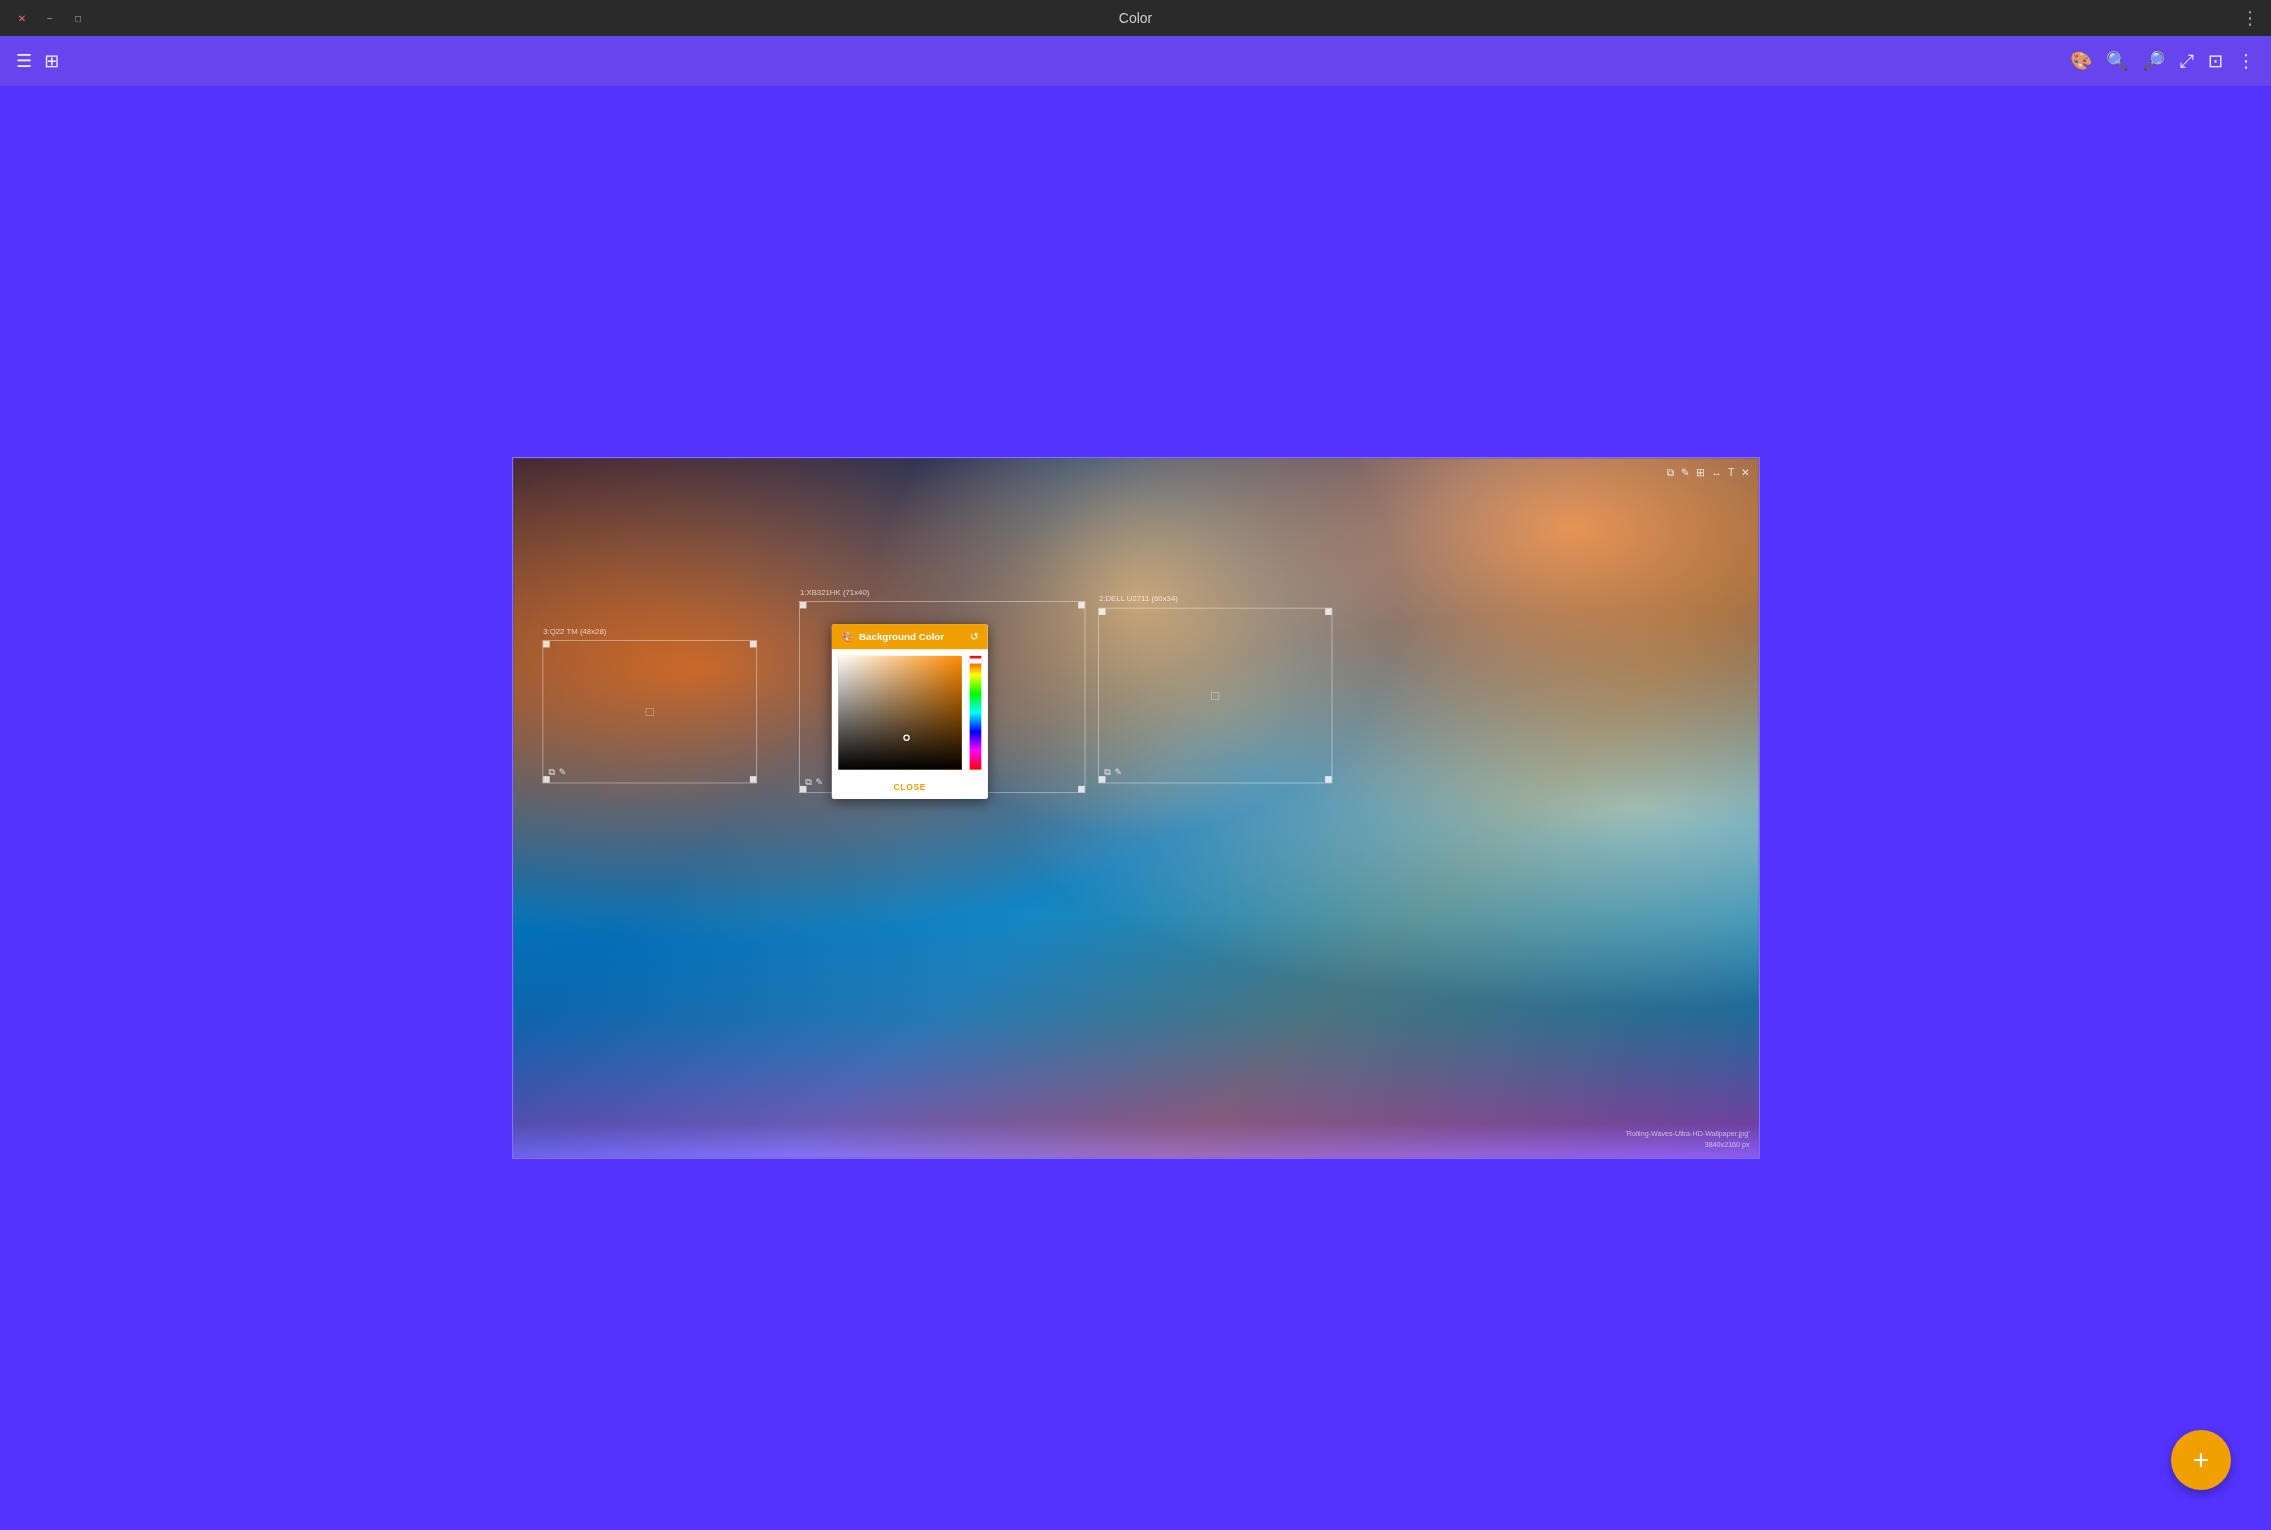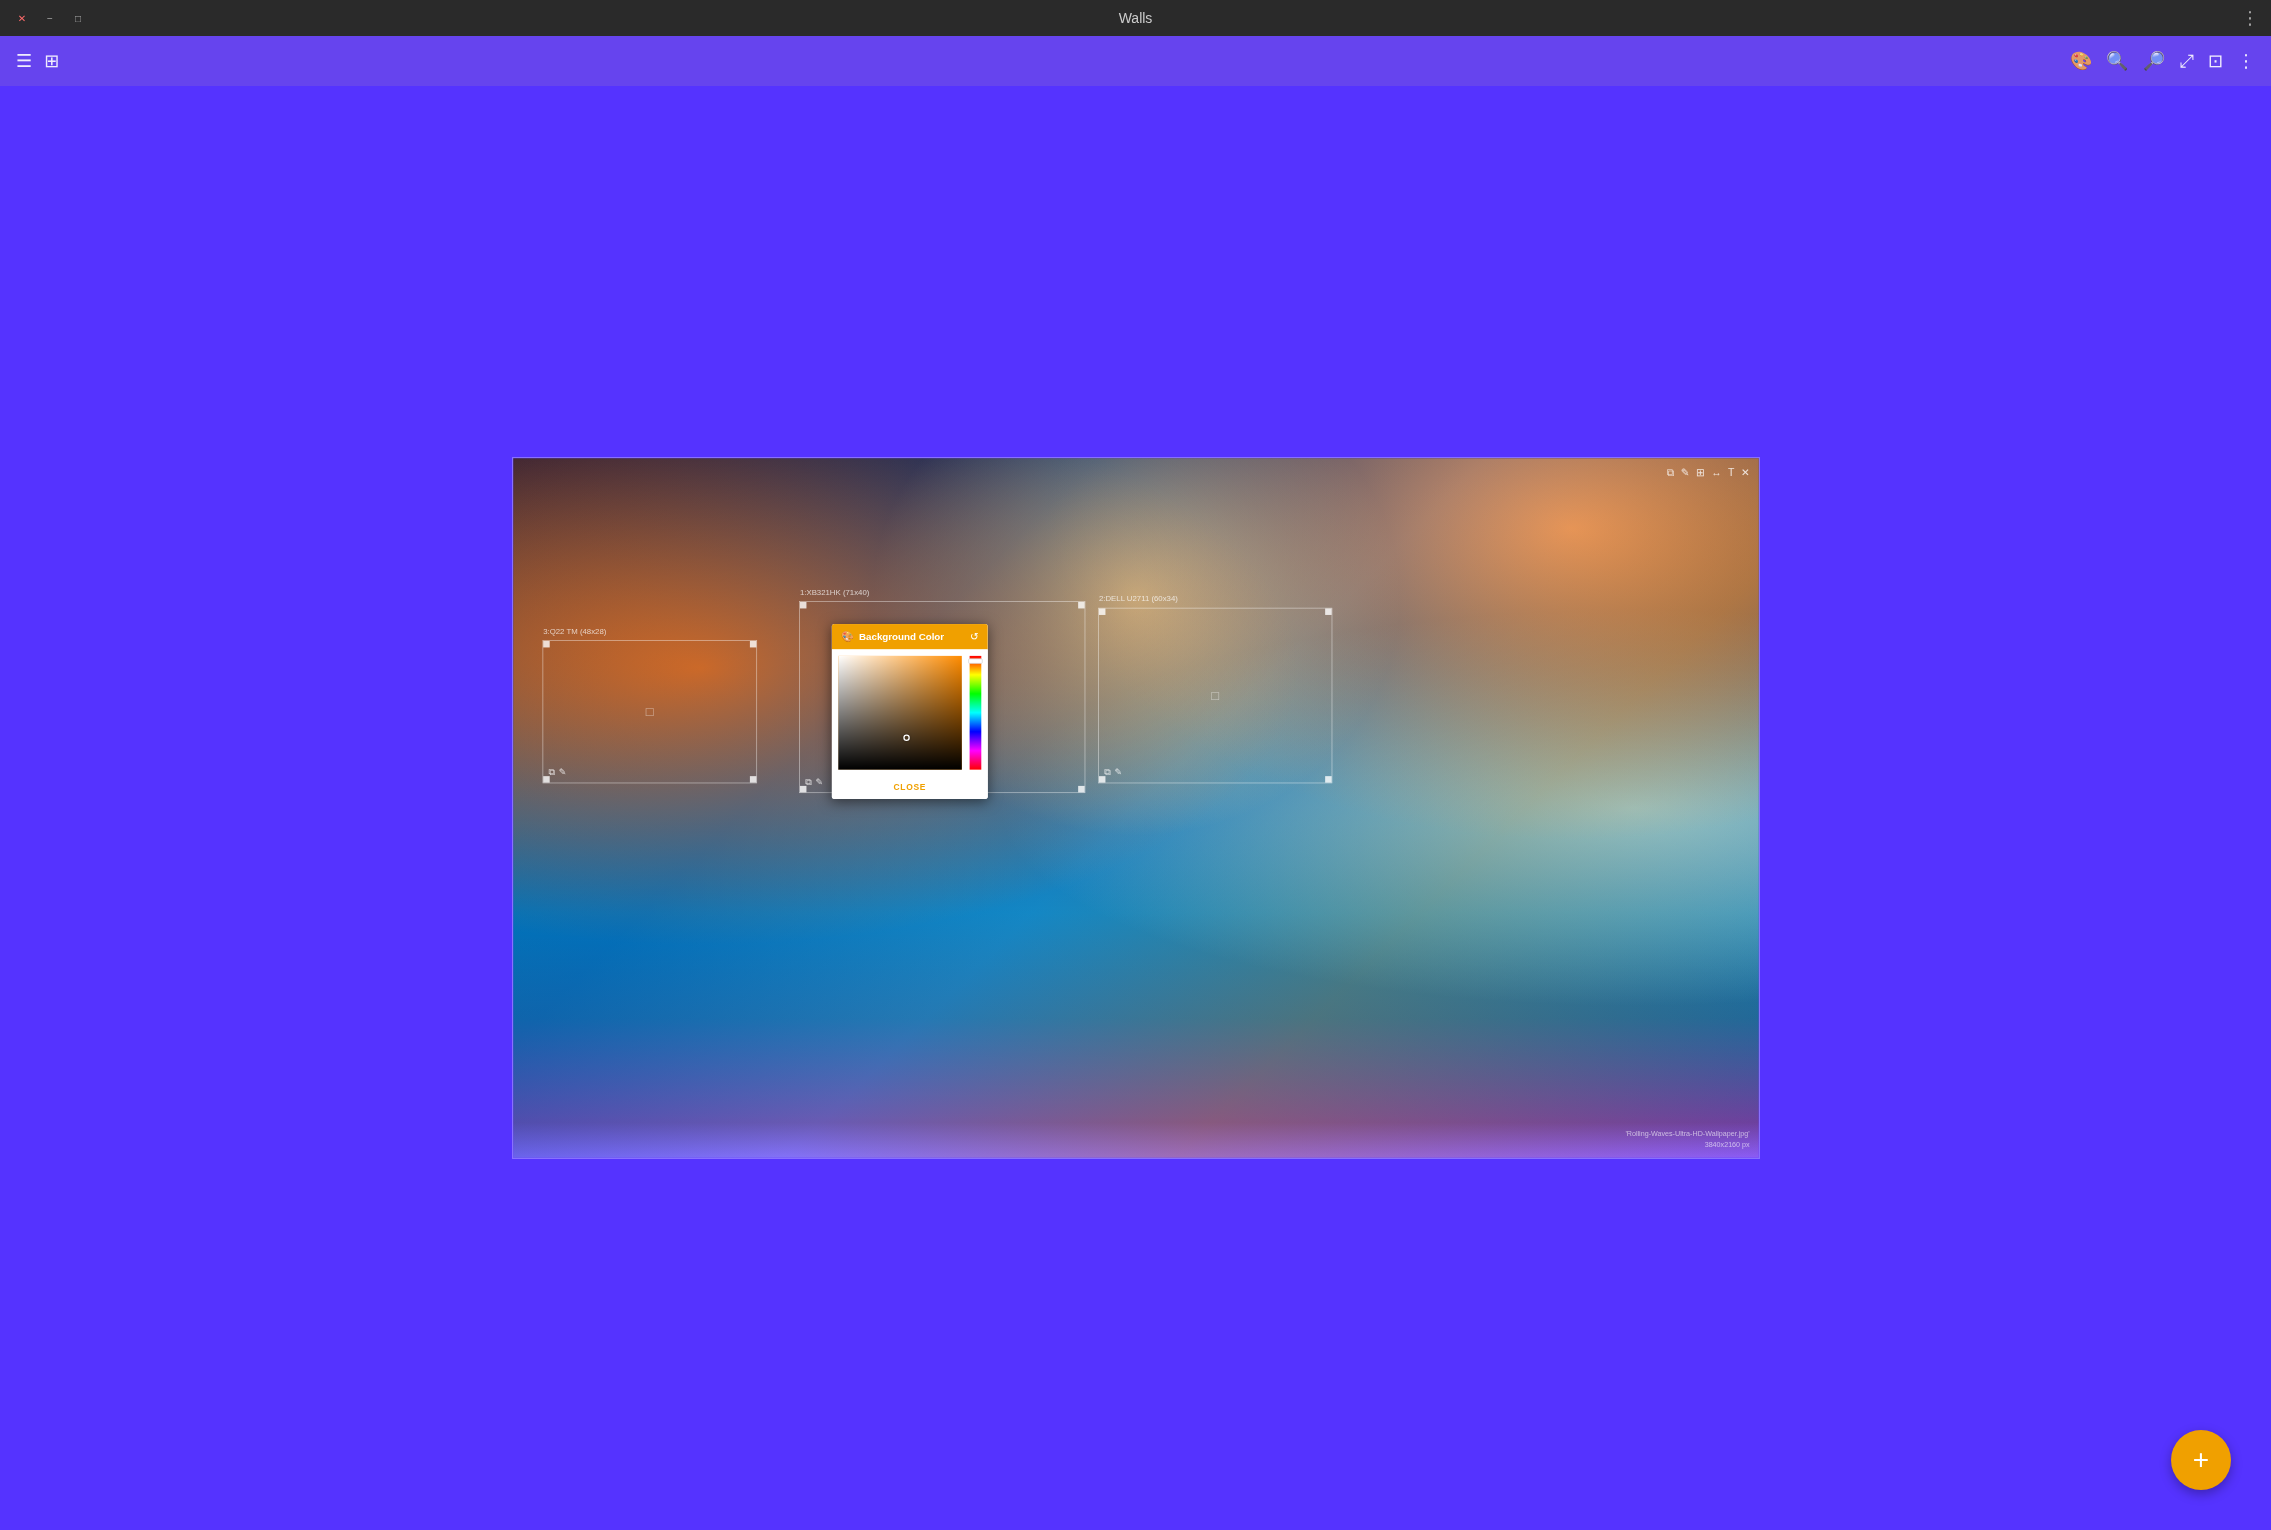--- a/index.html
+++ b/index.html
@@ -350,21 +350,21 @@
   </style>
 </head>
 <body>
 
 <div class="title-bar">
   <div class="title-bar-left">
     <button class="title-bar-btn close">✕</button>
     <button class="title-bar-btn">−</button>
     <button class="title-bar-btn">□</button>
   </div>
-  <span class="title-bar-title">Walls</span>
+  <span class="title-bar-title">Color</span>
   <div class="title-bar-right">
     <span class="menu-dots">⋮</span>
   </div>
 </div>
 
 <div class="app-toolbar">
   <div class="toolbar-left">
     <span class="toolbar-icon">☰</span>
     <span class="toolbar-icon">⊞</span>
   </div>

